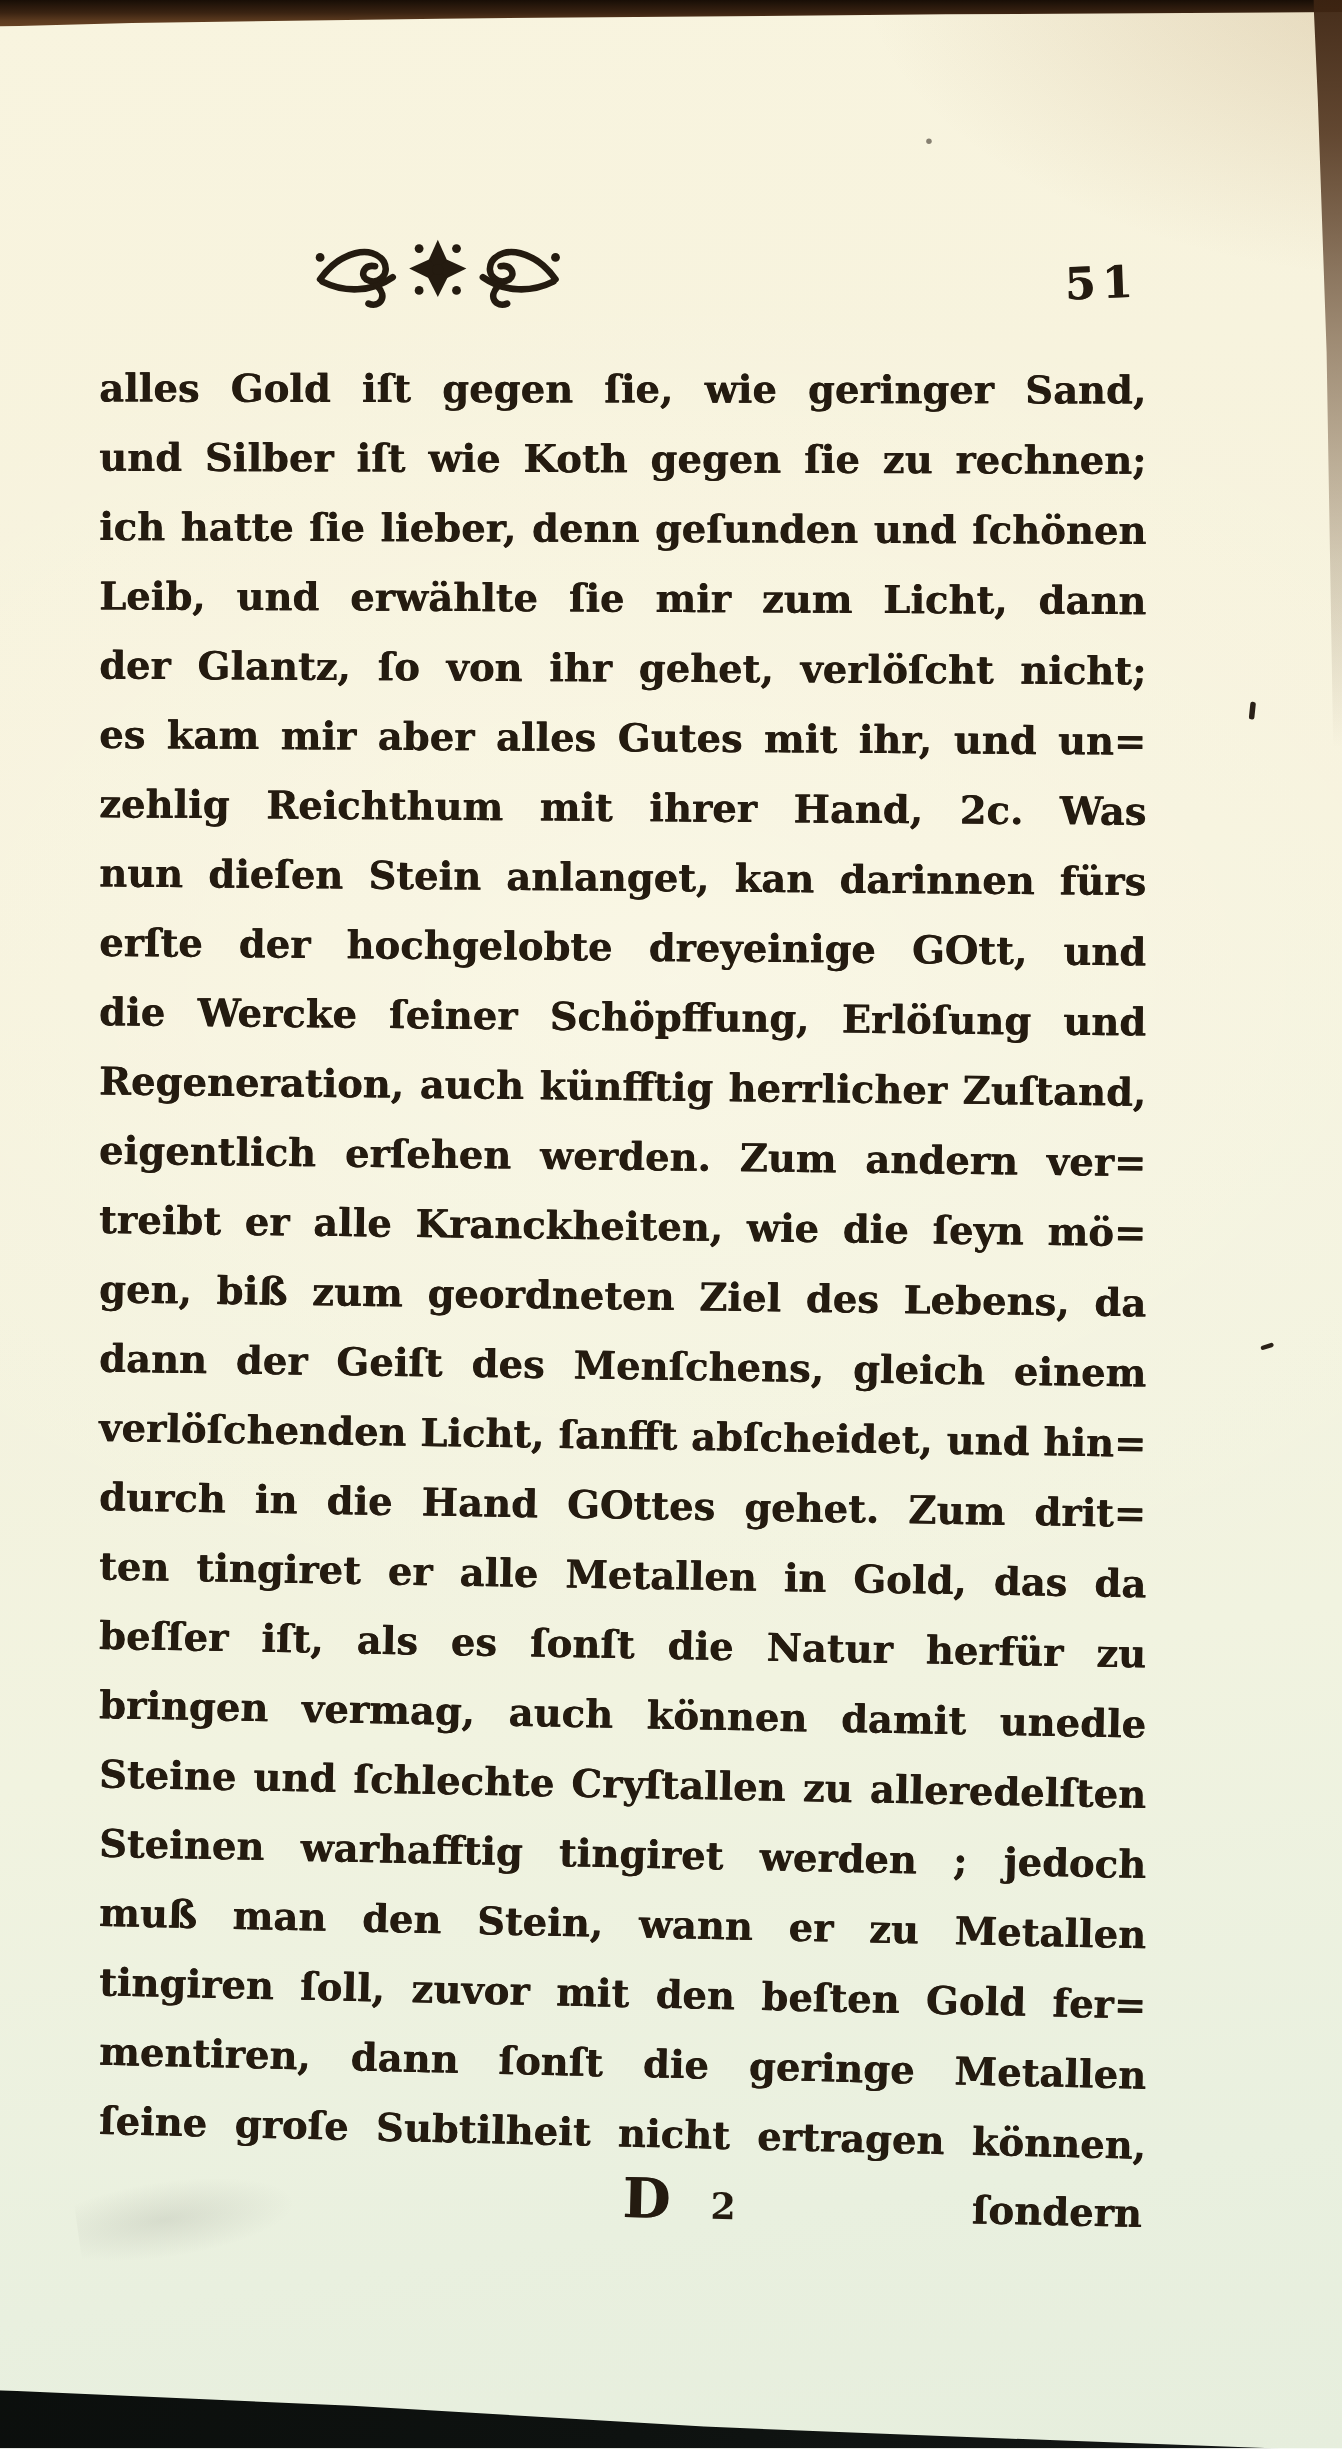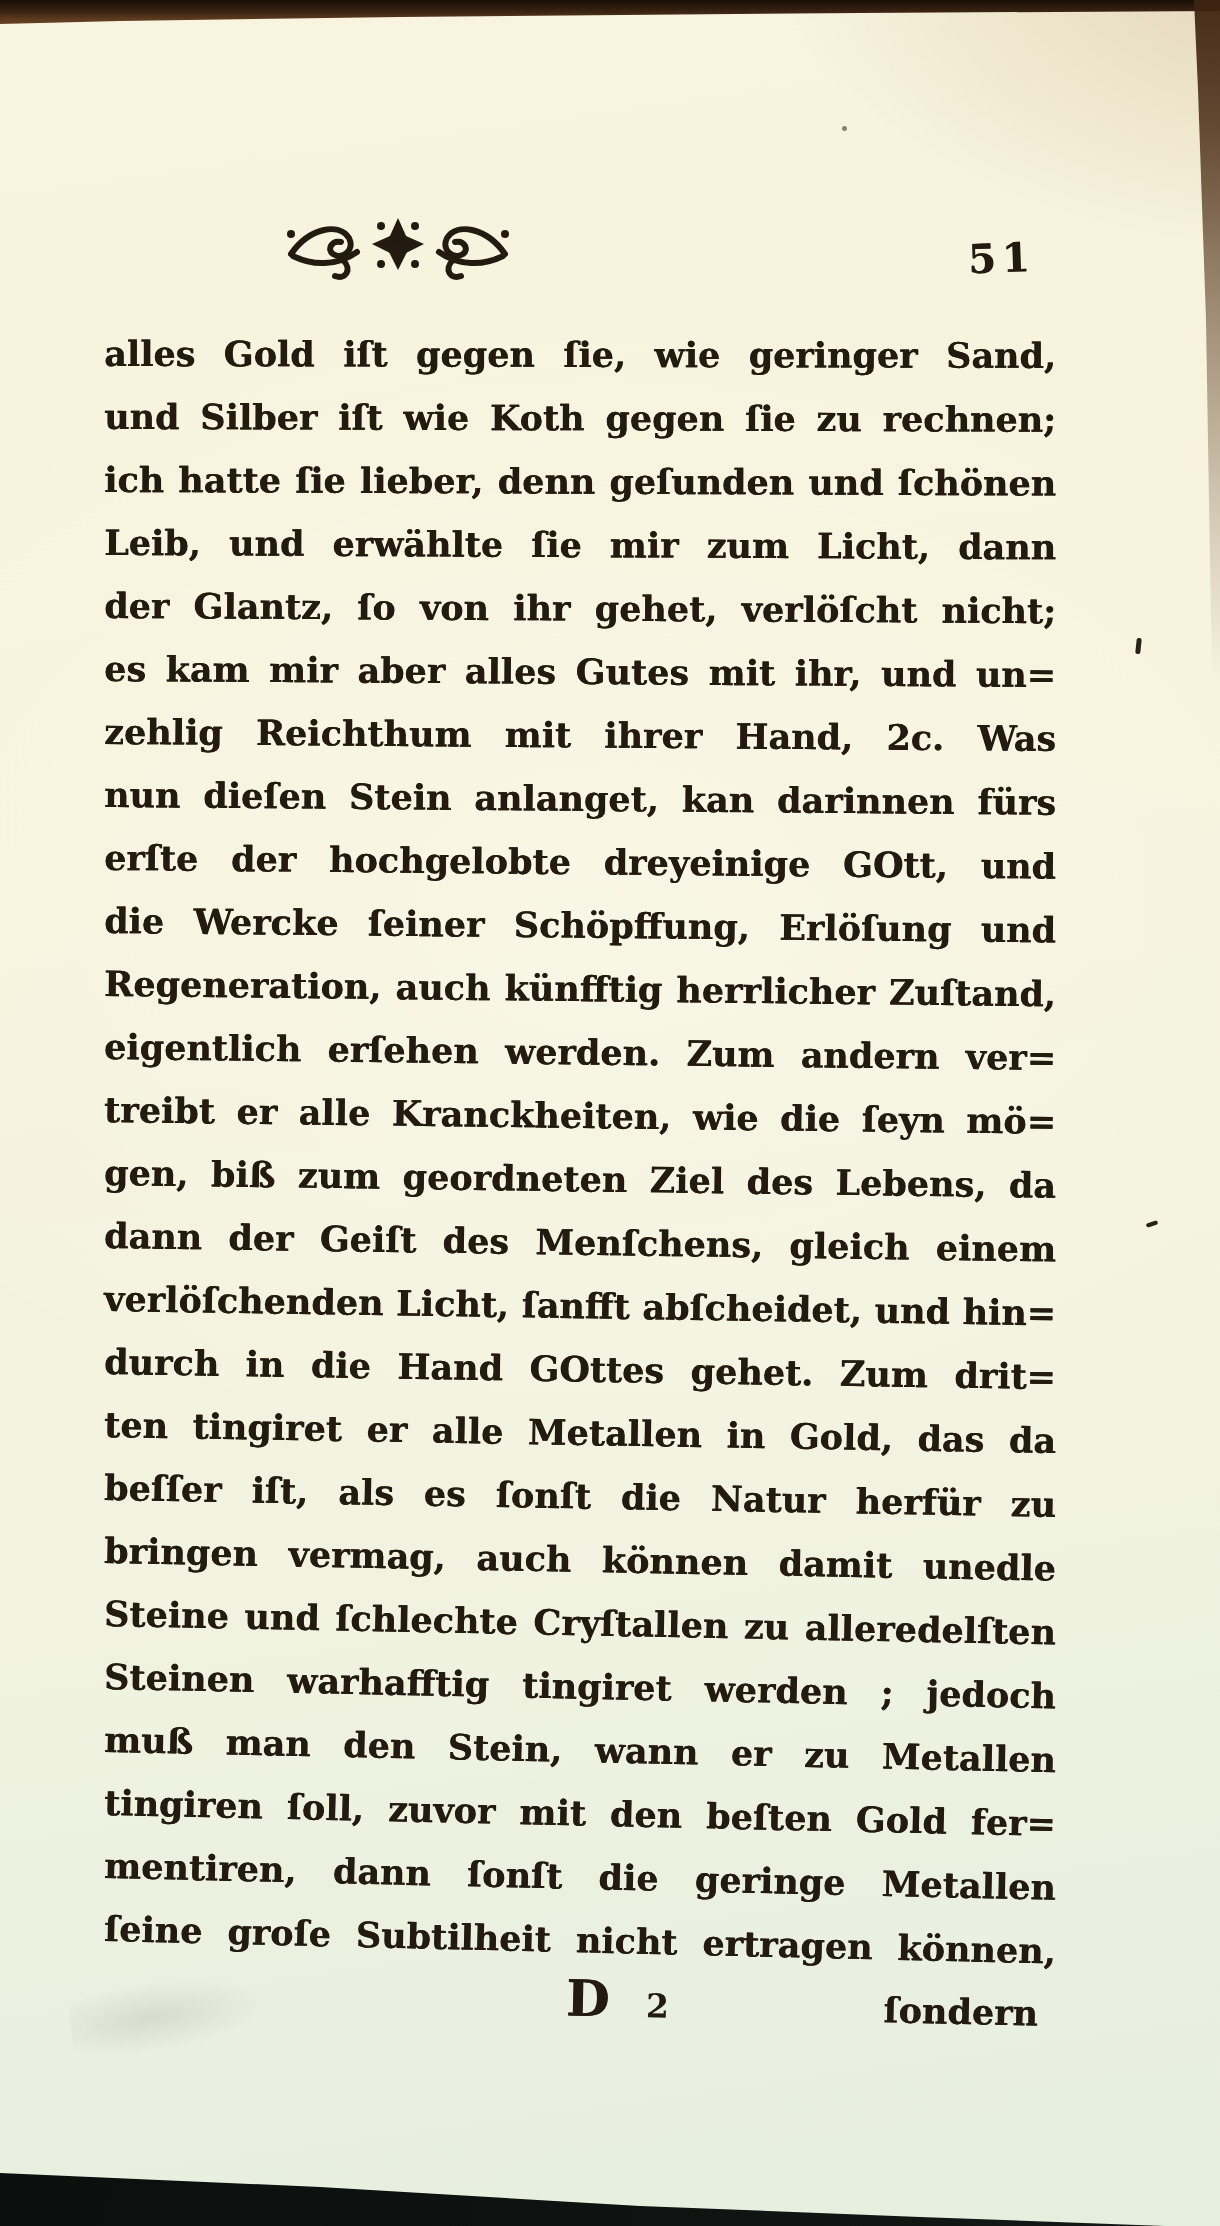--- a/index.html
+++ b/index.html
@@ -44,21 +44,21 @@
   .ornament{position:absolute;left:283px;top:208px;width:230px;height:78px;}
   .folio{
     position:absolute;left:968px;top:234px;
     font-size:40px;font-weight:bold;letter-spacing:6px;
     transform:rotate(-2deg);
     text-shadow:0.5px 0 0 currentColor;
   }
 
   
   .text-block{
-    position:absolute;left:104px;top:322px;width:952px;
+    position:absolute;left:90px;top:322px;width:952px;
   }
   .tline{
     height:63px;line-height:63px;
     font-size:35px;font-weight:bold;
     text-align:justify;text-align-last:justify;
     transform-origin:0 50%;
     text-shadow:0.45px 0 0 currentColor;
     white-space:nowrap;
   }
   .sig-line{

